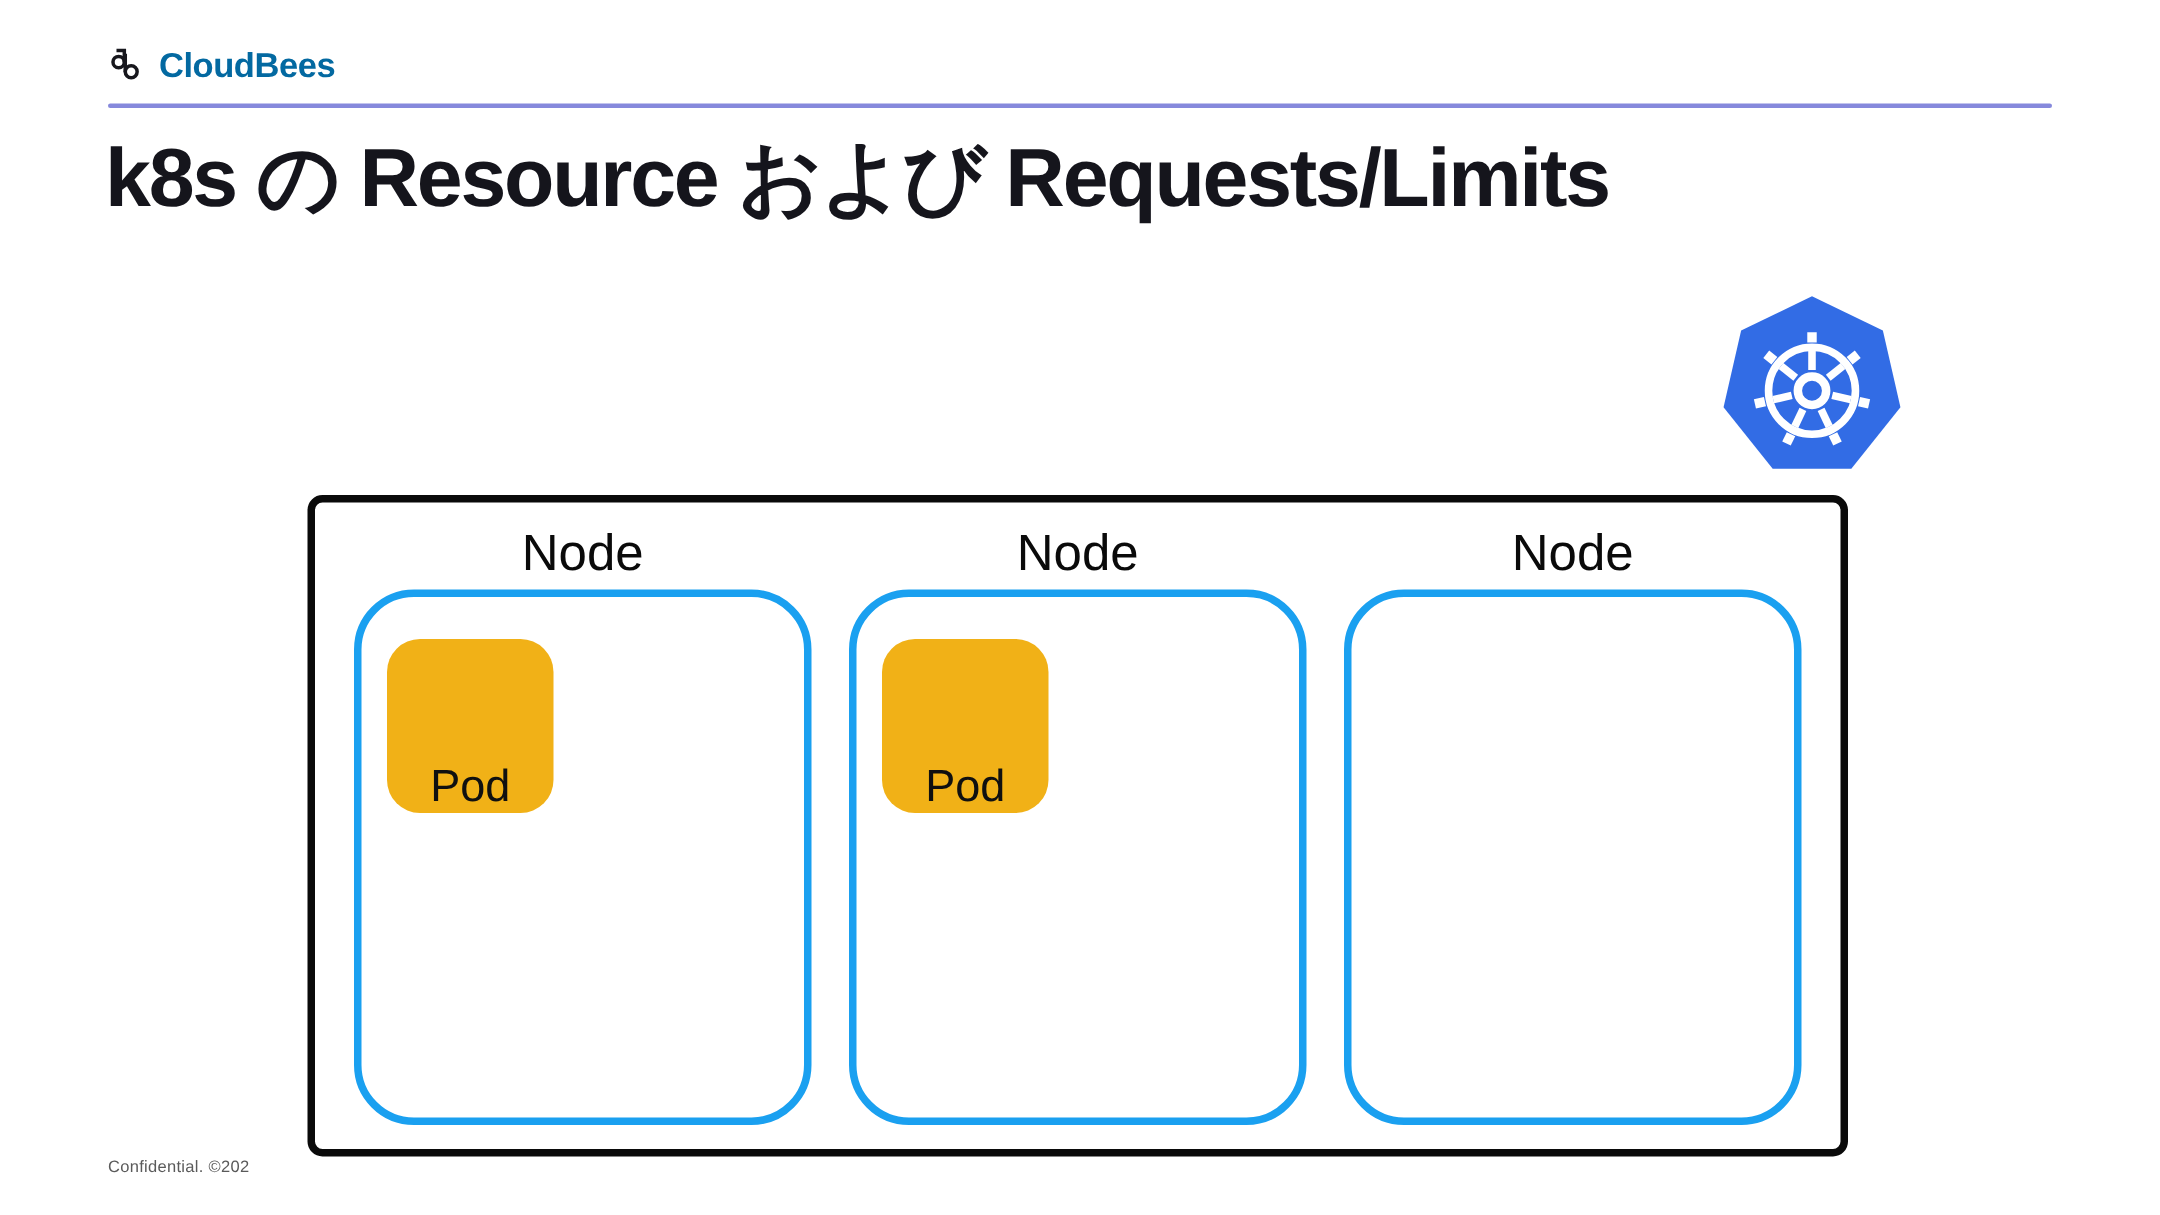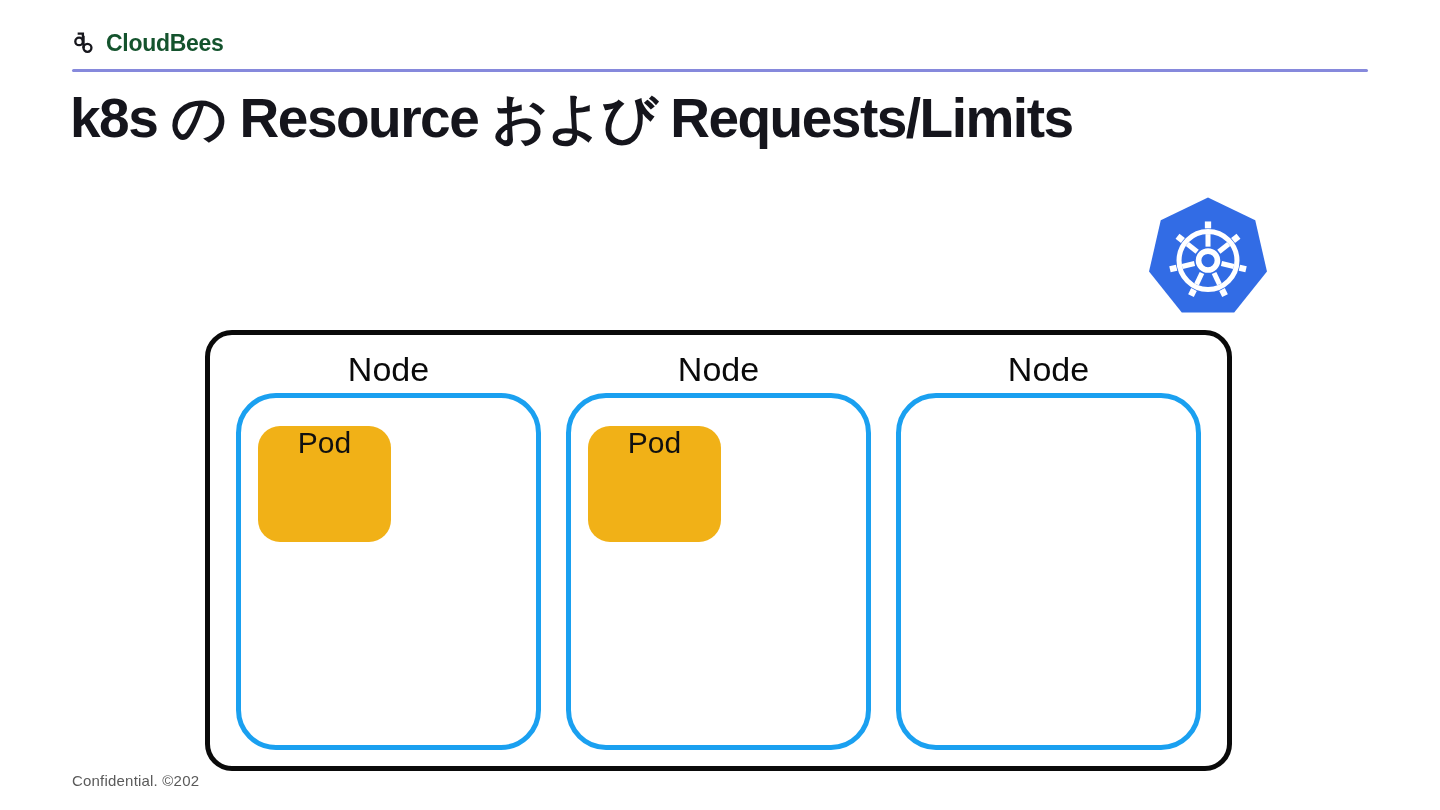--- a/index.html
+++ b/index.html
@@ -19,21 +19,21 @@
     left: 71px;
     top: 28px;
     display: flex;
     align-items: center;
     gap: 8px;
   }
   .brand svg { display: block; }
   .brand-name {
     font-size: 23px;
     font-weight: 600;
-    color: #14532d;
+    color: #0369a1;
     letter-spacing: -0.3px;
   }
   .header-rule {
     position: absolute;
     left: 72px;
     top: 69px;
     width: 1296px;
     height: 3px;
     background: #8689dc;
     border-radius: 2px;
@@ -64,21 +64,21 @@
 
   
   .cluster {
     position: absolute;
     left: 205px;
     top: 330px;
     width: 1027px;
     height: 441px;
     box-sizing: border-box;
     border: 5px solid #0a0a0a;
-    border-radius: 27px;
+    border-radius: 10px;
     background: #ffffff;
     display: flex;
     gap: 25px;
     padding: 10px 26px 16px 26px;
   }
   .node {
     flex: 1;
     display: flex;
     flex-direction: column;
     min-width: 0;
@@ -96,40 +96,40 @@
     box-sizing: border-box;
     border: 5px solid #1aa0f0;
     border-radius: 40px;
     background: #ffffff;
     position: relative;
   }
   .pod {
     position: absolute;
     left: 17px;
     top: 28px;
-    width: 133px;
+    width: 111px;
     height: 116px;
     background: #f1b117;
     border-radius: 22px;
     display: flex;
-    align-items: flex-start;
+    align-items: flex-end;
     justify-content: center;
   }
   .pod-label {
     font-size: 30px;
     font-weight: 400;
     color: #101010;
   }
 
   
   .footer-note {
     position: absolute;
     left: 72px;
     top: 772px;
-    font-size: 15px;
+    font-size: 11px;
     color: #5a5a5a;
     letter-spacing: 0.2px;
     white-space: nowrap;
   }
 </style>
 </head>
 <body>
 
 <div class="slide">
 

